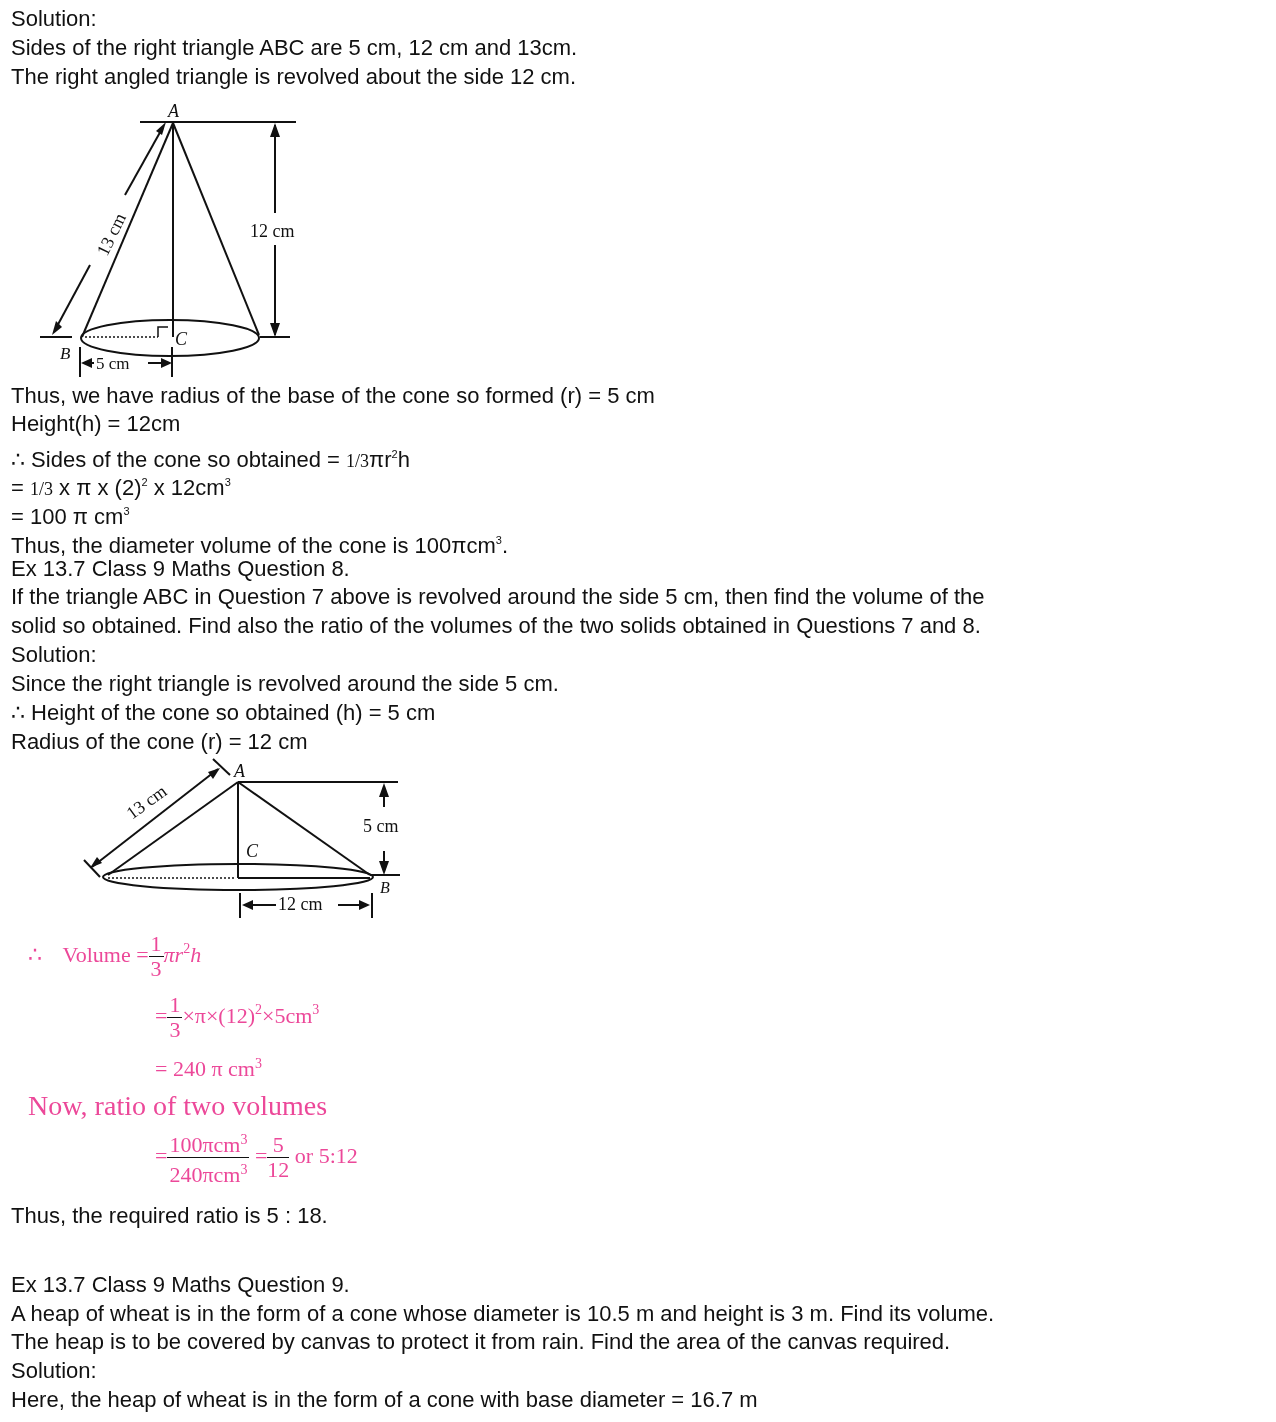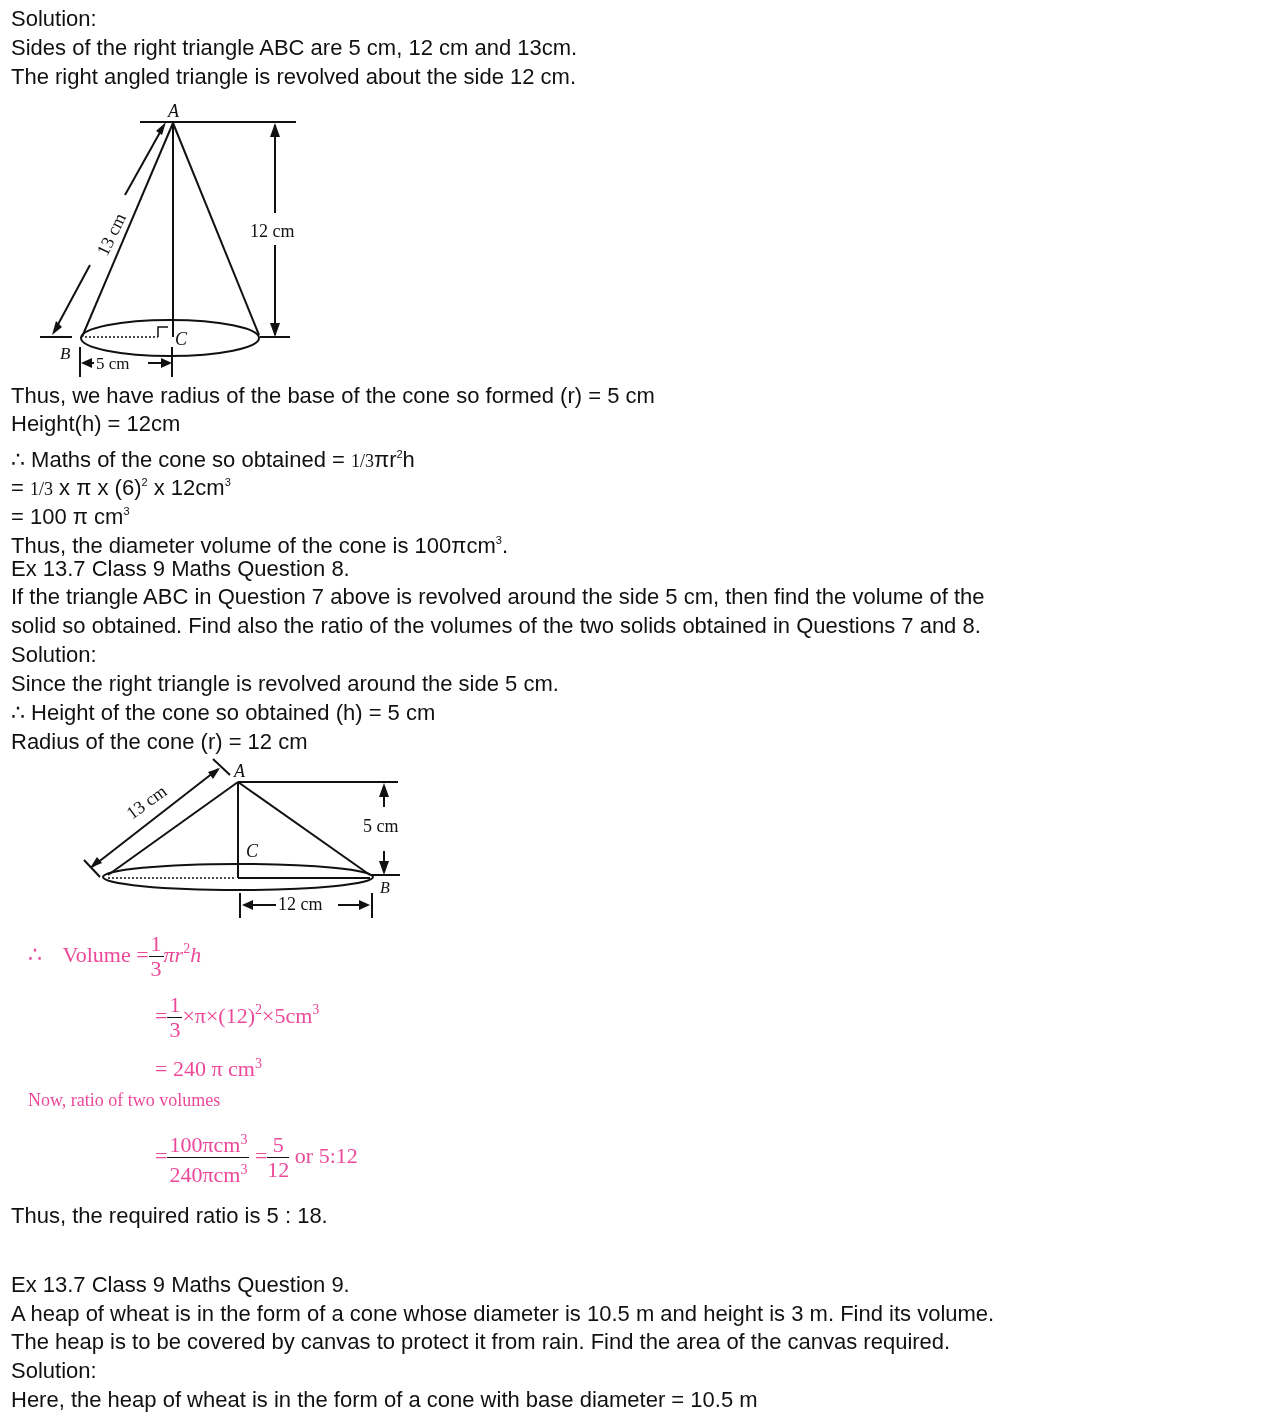--- a/index.html
+++ b/index.html
@@ -64,22 +64,22 @@
   <text x="138" y="22" font-size="18" font-style="italic" fill="#111">A</text>
   <text x="30" y="264" font-size="17" font-style="italic" fill="#111">B</text>
   <text x="145" y="250" font-size="18" font-style="italic" fill="#111">C</text>
   <text x="220" y="142" font-size="18" fill="#111">12 cm</text>
   <text x="66" y="274" font-size="17" fill="#111">5 cm</text>
   <text x="0" y="0" font-size="18" fill="#111" transform="translate(77,162) rotate(-64)">13 cm</text>
 </svg>
 
 <div class="line" style="top:382px">Thus, we have radius of the base of the cone so formed (r) = 5 cm</div>
 <div class="line" style="top:410px">Height(h) = 12cm</div>
-<div class="line" style="top:440px"><span>∴ Maths of the cone so obtained = </span><span class="small-serif">1/3</span><span>πr</span><span class="sup">2</span><span>h</span></div>
-<div class="line" style="top:468px"><span>= </span><span class="small-serif">1/3</span><span> x π x (6)</span><span class="sup">2</span><span> x 12cm</span><span class="sup">3</span></div>
+<div class="line" style="top:440px"><span>∴ Sides of the cone so obtained = </span><span class="small-serif">1/3</span><span>πr</span><span class="sup">2</span><span>h</span></div>
+<div class="line" style="top:468px"><span>= </span><span class="small-serif">1/3</span><span> x π x (2)</span><span class="sup">2</span><span> x 12cm</span><span class="sup">3</span></div>
 <div class="line" style="top:497px"><span>= 100 π cm</span><span class="sup">3</span></div>
 <div class="line" style="top:526px"><span>Thus, the diameter volume of the cone is 100πcm</span><span class="sup">3</span><span>.</span></div>
 
 <div class="line" style="top:555px">Ex 13.7 Class 9 Maths Question 8.</div>
 <div class="line" style="top:583px">If the triangle ABC in Question 7 above is revolved around the side 5 cm, then find the volume of the</div>
 <div class="line" style="top:612px">solid so obtained. Find also the ratio of the volumes of the two solids obtained in Questions 7 and 8.</div>
 <div class="line" style="top:641px">Solution:</div>
 <div class="line" style="top:670px">Since the right triangle is revolved around the side 5 cm.</div>
 <div class="line" style="top:699px">∴ Height of the cone so obtained (h) = 5 cm</div>
 <div class="line" style="top:728px">Radius of the cone (r) = 12 cm</div>
@@ -126,26 +126,26 @@
   <span>Volume</span>
   <span>=</span><span class="frac"><span class="num">1</span><span class="den">3</span></span><i>πr</i><sup style="font-size:14px">2</sup><i>h</i>
 </div>
 <div class="mathblock" style="left:155px;top:993px;font-size:22px;">
   <span>=</span><span class="frac"><span class="num">1</span><span class="den">3</span></span><span>×π×(12)</span><sup style="font-size:14px">2</sup><span>×5cm</span><sup style="font-size:14px">3</sup>
 </div>
 <div class="mathblock" style="left:155px;top:1056px;font-size:22px;text-align:center;">
   <span>= 240 π cm</span><sup style="font-size:14px">3</sup>
 </div>
 
-<div class="mathblock" style="left:28px;top:1090px;font-size:18px;">Now, ratio of two volumes</div>
+<div class="mathblock" style="left:28px;top:1090px;font-size:28px;">Now, ratio of two volumes</div>
 <div class="mathblock" style="left:155px;top:1128px;font-size:22px;">
   <span>=</span><span class="frac"><span class="num"><span>100πcm</span><sup style="font-size:14px">3</sup></span><span class="den"><span>240πcm</span><sup style="font-size:14px">3</sup></span></span>
   <span>=</span><span class="frac"><span class="num">5</span><span class="den">12</span></span>
   <span>or 5:12</span>
 </div>
 
 <div class="line" style="top:1202px">Thus, the required ratio is 5 : 18.</div>
 
 <div class="line" style="top:1271px">Ex 13.7 Class 9 Maths Question 9.</div>
 <div class="line" style="top:1300px">A heap of wheat is in the form of a cone whose diameter is 10.5 m and height is 3 m. Find its volume.</div>
 <div class="line" style="top:1328px">The heap is to be covered by canvas to protect it from rain. Find the area of the canvas required.</div>
 <div class="line" style="top:1357px">Solution:</div>
-<div class="line" style="top:1386px">Here, the heap of wheat is in the form of a cone with base diameter = 10.5 m</div>
+<div class="line" style="top:1386px">Here, the heap of wheat is in the form of a cone with base diameter = 16.7 m</div>
 
 </body></html>

